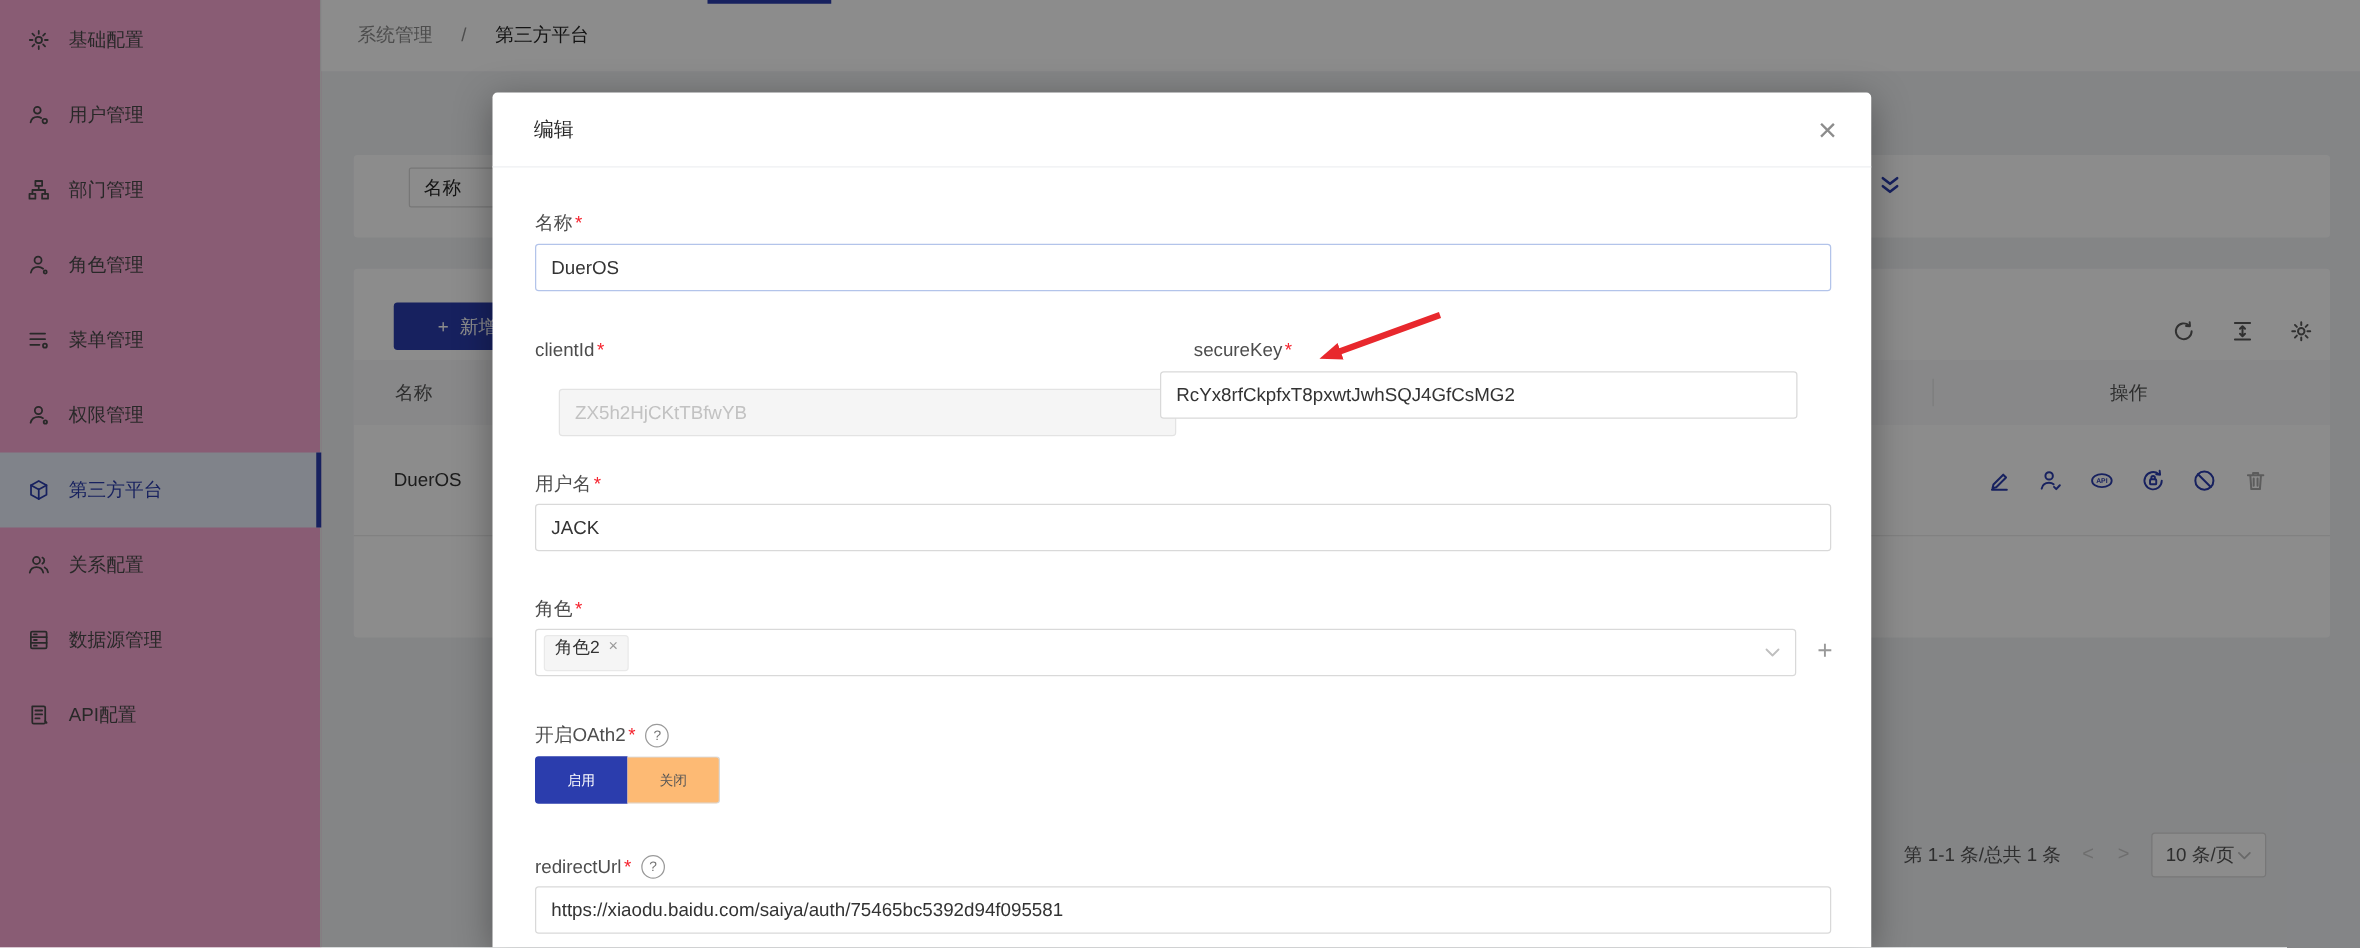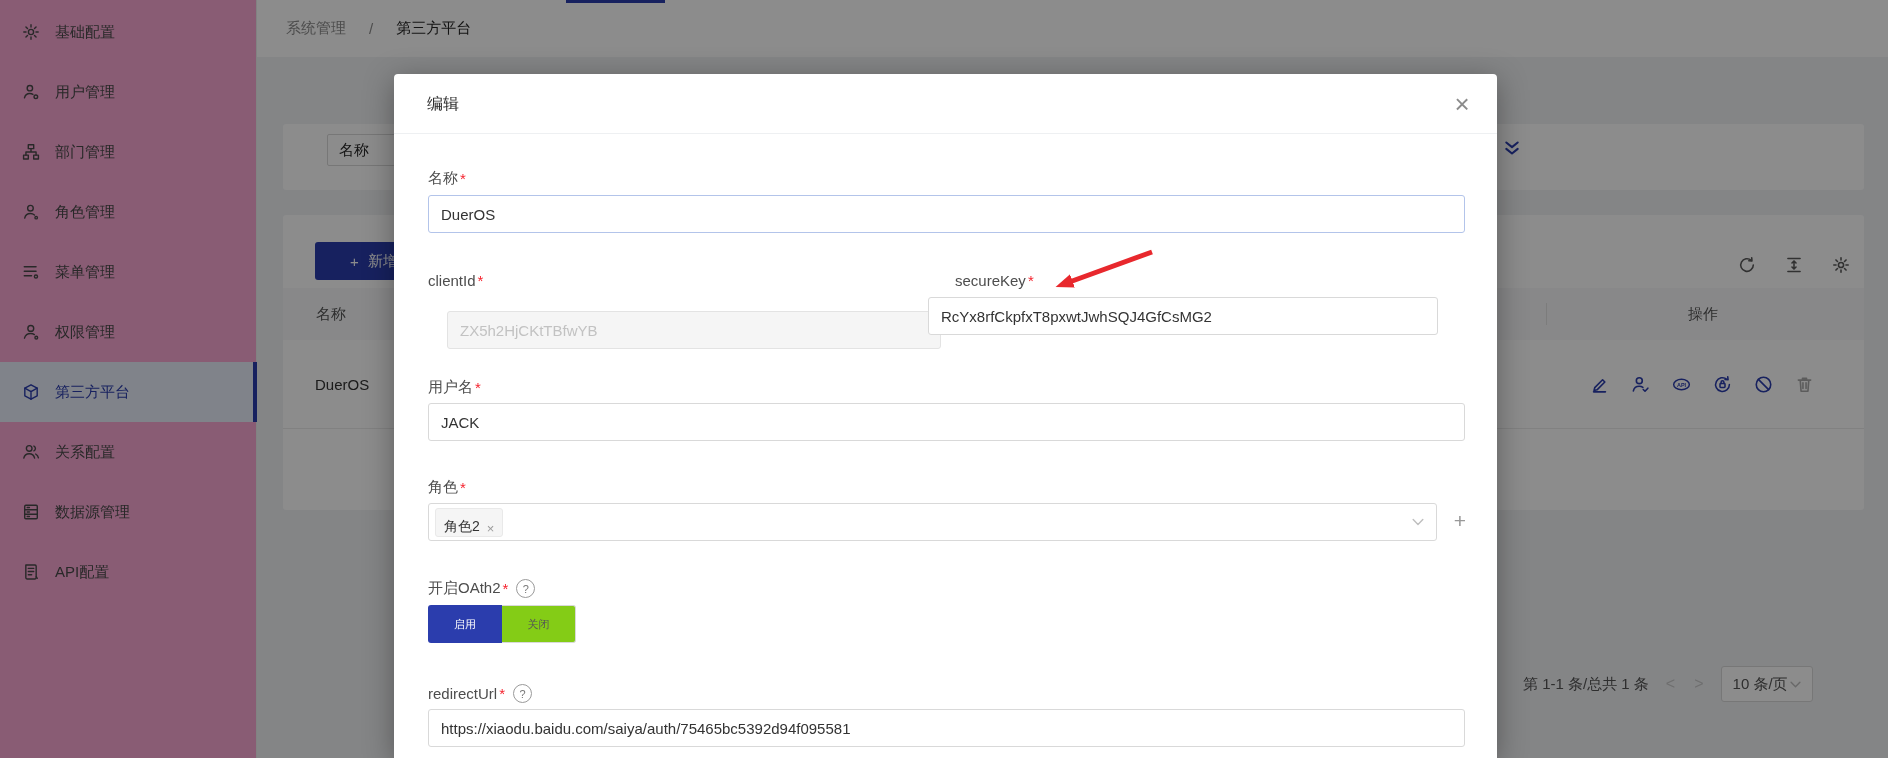--- a/index.html
+++ b/index.html
@@ -67,30 +67,30 @@
         display:inline-flex;align-items:center;justify-content:center;margin-left:8px;cursor:pointer}
 
   .inp{position:absolute;height:38px;box-sizing:border-box;border:1px solid #d9d9d9;border-radius:3px;
        padding:0 12px;font-size:15px;color:#333;font-family:inherit;background:#fff;outline:none}
   .inp.focus-blue{border-color:#b3c4ea}
   .inp:disabled{background:#f5f5f5;border-color:#e3e3e3;color:#c2c2c2}
 
   .sel-box{position:absolute;left:34px;top:429px;width:1009px;height:38px;border:1px solid #d9d9d9;border-radius:3px;
            background:#fff;box-sizing:border-box;display:flex;align-items:center;padding:0 30px 0 6px;cursor:pointer}
   .tag{height:27px;background:#f5f5f5;border:1px solid #e9e9e9;border-radius:3px;padding:0 8px;display:flex;
-       align-items:flex-end;gap:7px;font-size:14px;color:#333}
+       align-items:flex-start;gap:7px;font-size:14px;color:#333}
   .tag-x{color:#9a9a9a;cursor:pointer;font-size:13px}
   .sel-chev{position:absolute;right:12px;top:14px;color:#bfbfbf}
   .role-plus{position:absolute;left:1052px;top:433px;width:28px;height:28px;display:flex;align-items:center;justify-content:center;
              color:#999;font-size:21px;cursor:pointer}
 
   .rg{position:absolute;left:34px;top:531px;display:flex;font-size:11px}
   .rg-on{width:74px;height:38px;background:#2b3dad;color:#fff;display:flex;align-items:center;justify-content:center;
          border-radius:3px 0 0 3px;cursor:pointer}
-  .rg-off{width:74px;height:38px;background:#84cc16;color:#555;border:1px solid #d9d9d9;border-left:none;box-sizing:border-box;
+  .rg-off{width:74px;height:38px;background:#fdba74;color:#555;border:1px solid #d9d9d9;border-left:none;box-sizing:border-box;
           border-radius:0 3px 3px 0;display:flex;align-items:center;justify-content:center;cursor:pointer}
 
   .red-arrow{position:absolute;left:640px;top:166px;pointer-events:none}
 </style>
 </head>
 <body>
 
 <div class="page">
 
   <aside class="sidebar">

